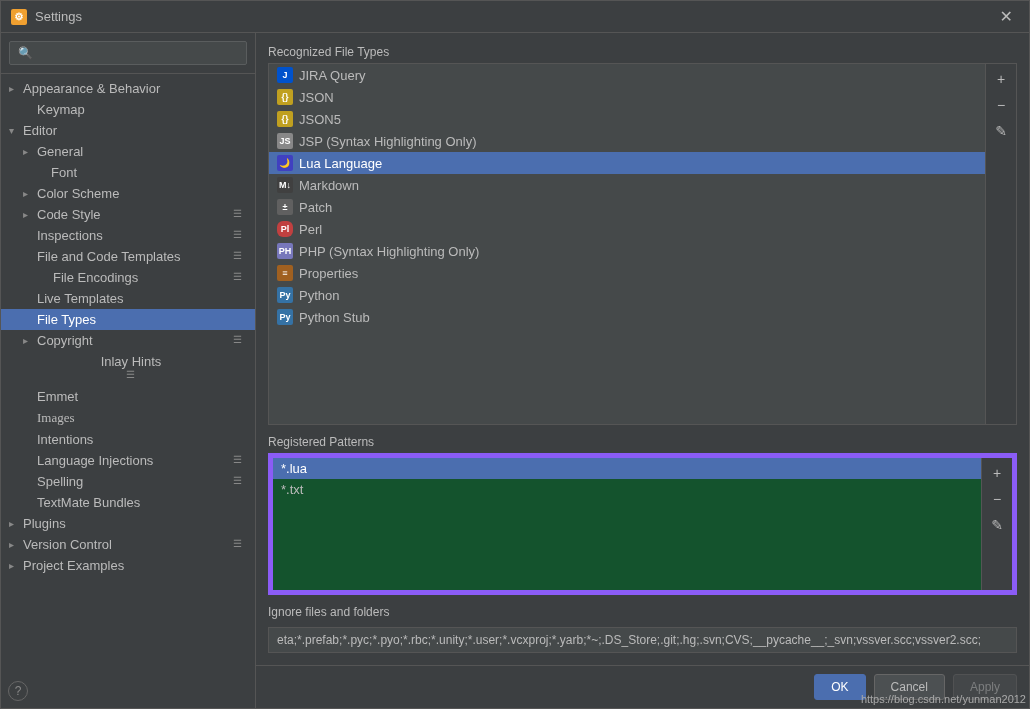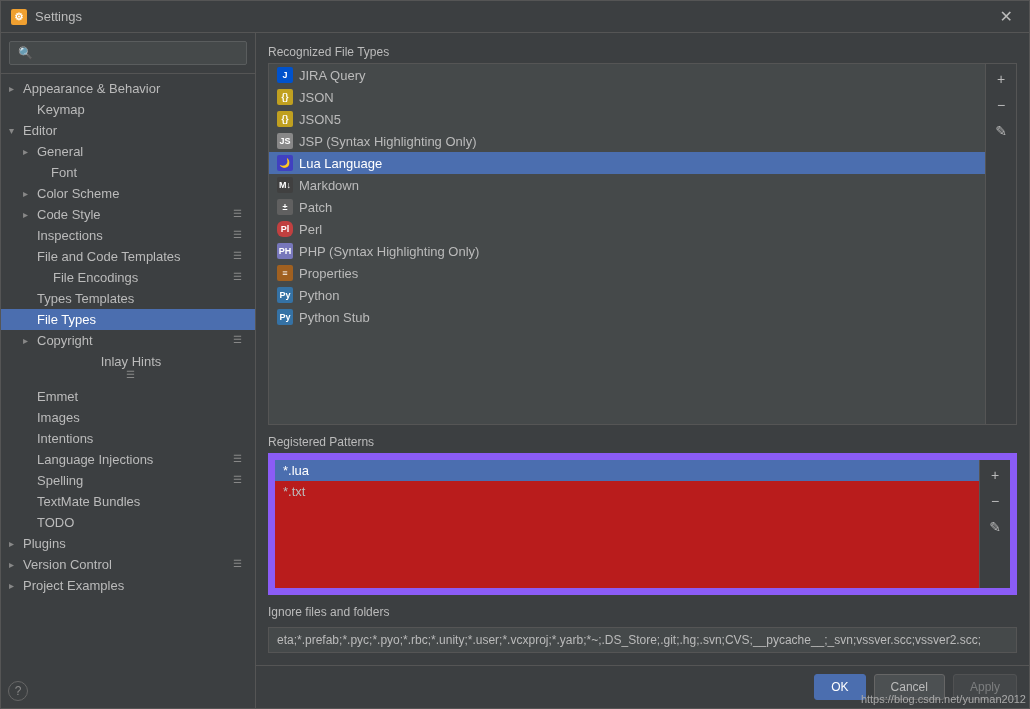--- a/index.html
+++ b/index.html
@@ -232,22 +232,22 @@
       flex-shrink: 0;
       height: 160px;
       display: flex;
       flex-direction: column;
     }
 
     .patterns-container {
       flex: 1;
       display: flex;
       overflow: hidden;
-      border: 7px solid #8b5cf6;
-      background: #b91c1c;
+      border: 5px solid #8b5cf6;
+      background: #14532d;
     }
 
     .patterns-list {
       flex: 1;
       overflow-y: auto;
     }
 
     
     .ignore-section {
       flex-shrink: 0;
@@ -379,65 +379,61 @@
             <span class="label">File and Code Templates</span>
             <span class="badge">☰</span>
           </div>
           <div class="tree-item" style="padding-left: 38px;">
             <span class="arrow"></span>
             <span class="label">File Encodings</span>
             <span class="badge">☰</span>
           </div>
           <div class="tree-item" style="padding-left: 22px;">
             <span class="arrow"></span>
-            <span class="label">Types Templates</span>
+            <span class="label">Live Templates</span>
           </div>
           <div class="tree-item selected" style="padding-left: 22px;">
             <span class="arrow"></span>
             <span class="label">File Types</span>
           </div>
           <div class="tree-item" style="padding-left: 22px;">
             <span class="arrow">▸</span>
             <span class="label">Copyright</span>
             <span class="badge">☰</span>
           </div>
           <div class="tree-item" style="padding-left: 14px; flex-direction: column;">
             <span class="arrow"></span>
             <span class="label">Inlay Hints</span>
             <span class="badge">☰</span>
           </div>
           <div class="tree-item" style="padding-left: 22px;">
             <span class="arrow"></span>
             <span class="label">Emmet</span>
           </div>
-          <div class="tree-item" style="padding-left: 22px;">
+          <div class="tree-item" style="padding-left: 22px; font-family: Liberation Serif, serif;">
             <span class="arrow"></span>
             <span class="label">Images</span>
           </div>
           <div class="tree-item" style="padding-left: 22px;">
             <span class="arrow"></span>
             <span class="label">Intentions</span>
           </div>
           <div class="tree-item" style="padding-left: 22px;">
             <span class="arrow"></span>
             <span class="label">Language Injections</span>
             <span class="badge">☰</span>
           </div>
           <div class="tree-item" style="padding-left: 22px;">
             <span class="arrow"></span>
             <span class="label">Spelling</span>
             <span class="badge">☰</span>
           </div>
           <div class="tree-item" style="padding-left: 22px;">
             <span class="arrow"></span>
             <span class="label">TextMate Bundles</span>
-          </div>
-          <div class="tree-item" style="padding-left: 22px;">
-            <span class="arrow"></span>
-            <span class="label">TODO</span>
           </div>
           <div class="tree-item" style="padding-left: 8px;">
             <span class="arrow">▸</span>
             <span class="label">Plugins</span>
           </div>
           <div class="tree-item" style="padding-left: 8px;">
             <span class="arrow">▸</span>
             <span class="label">Version Control</span>
             <span class="badge">☰</span>
           </div>

